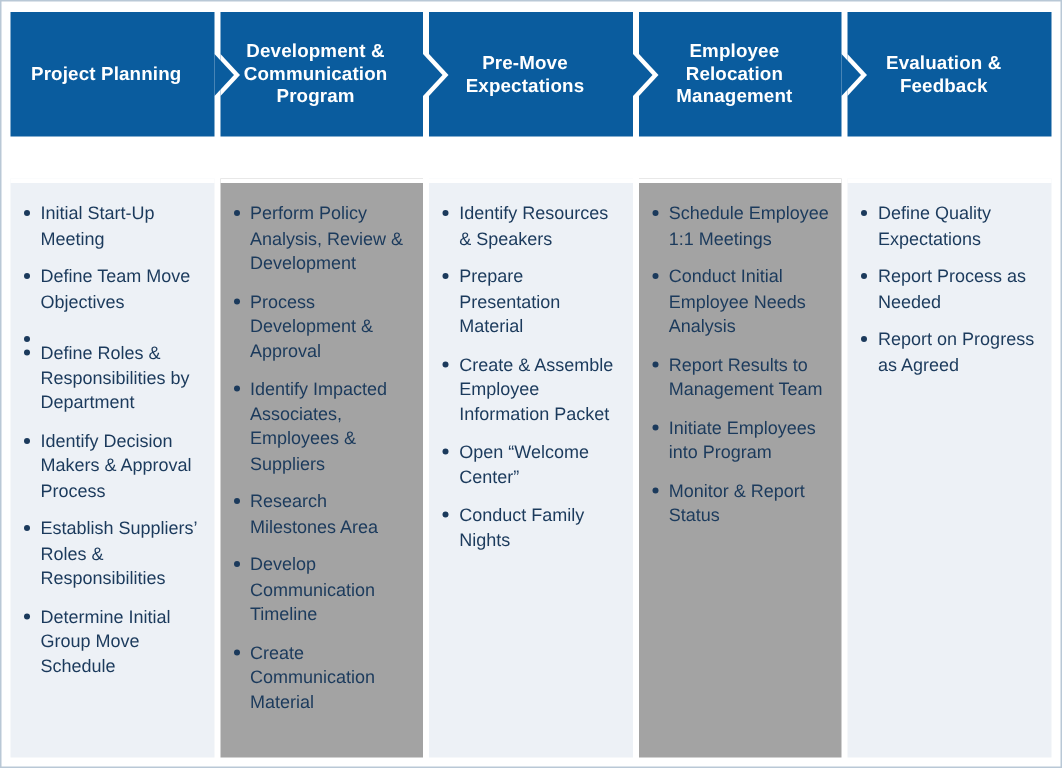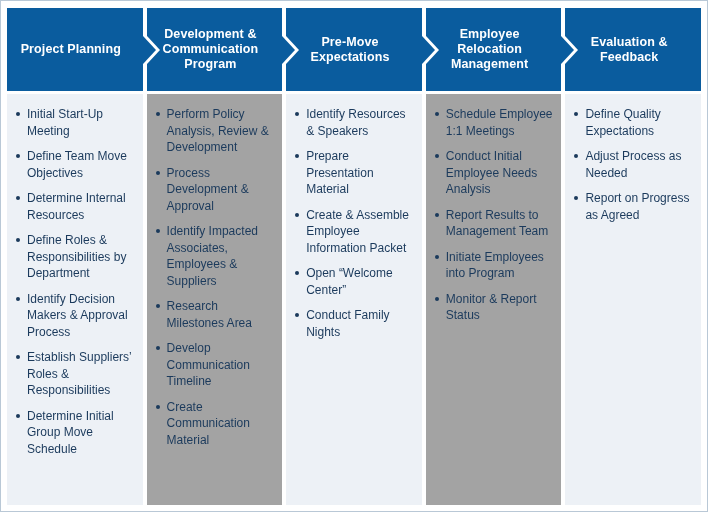--- a/index.html
+++ b/index.html
@@ -80,20 +80,21 @@
   }
 
   
   .col-body {
     flex: 1 1 auto;
     background: #edf1f6;
     border-top: 3px solid #ffffff;
     box-sizing: border-box;
     padding: 12px 6px 8px 4px;
     overflow: hidden;
+    margin-top: 28px;
   }
   .column.alt .col-body { background: #a3a3a3; }
   ul.items {
     list-style: none;
     margin: 0;
     padding: 0;
   }
   ul.items li {
     position: relative;
     color: #1b3a5c;
@@ -120,21 +121,21 @@
     <div class="column first">
       <div class="col-header">
 
         <span class="hdr-text">Project Planning</span>
         <span class="arrow"></span>
       </div>
       <div class="col-body">
         <ul class="items">
           <li><span class="bullet"></span><span>Initial Start-Up Meeting</span></li>
           <li><span class="bullet"></span><span>Define Team Move Objectives</span></li>
-          <li><span class="bullet"></span><span>Determine Internal Resources</span></li>
+          <li><span class="bullet"></span></li>
           <li><span class="bullet"></span><span>Define Roles &amp; Responsibilities by Department</span></li>
           <li><span class="bullet"></span><span>Identify Decision Makers &amp; Approval Process</span></li>
           <li><span class="bullet"></span><span>Establish Suppliers’ Roles &amp; Responsibilities</span></li>
           <li><span class="bullet"></span><span>Determine Initial Group Move Schedule</span></li>
         </ul>
       </div>
     </div>
 
     <div class="column alt">
       <div class="col-header">
@@ -190,20 +191,20 @@
 
     <div class="column last">
       <div class="col-header">
         <span class="notch"></span>
         <span class="hdr-text">Evaluation &amp; Feedback</span>
 
       </div>
       <div class="col-body">
         <ul class="items">
           <li><span class="bullet"></span><span>Define Quality Expectations</span></li>
-          <li><span class="bullet"></span><span>Adjust Process as Needed</span></li>
+          <li><span class="bullet"></span><span>Report Process as Needed</span></li>
           <li><span class="bullet"></span><span>Report on Progress as Agreed</span></li>
         </ul>
       </div>
     </div>
 
   </div>
 </div>
 
 </body></html>

